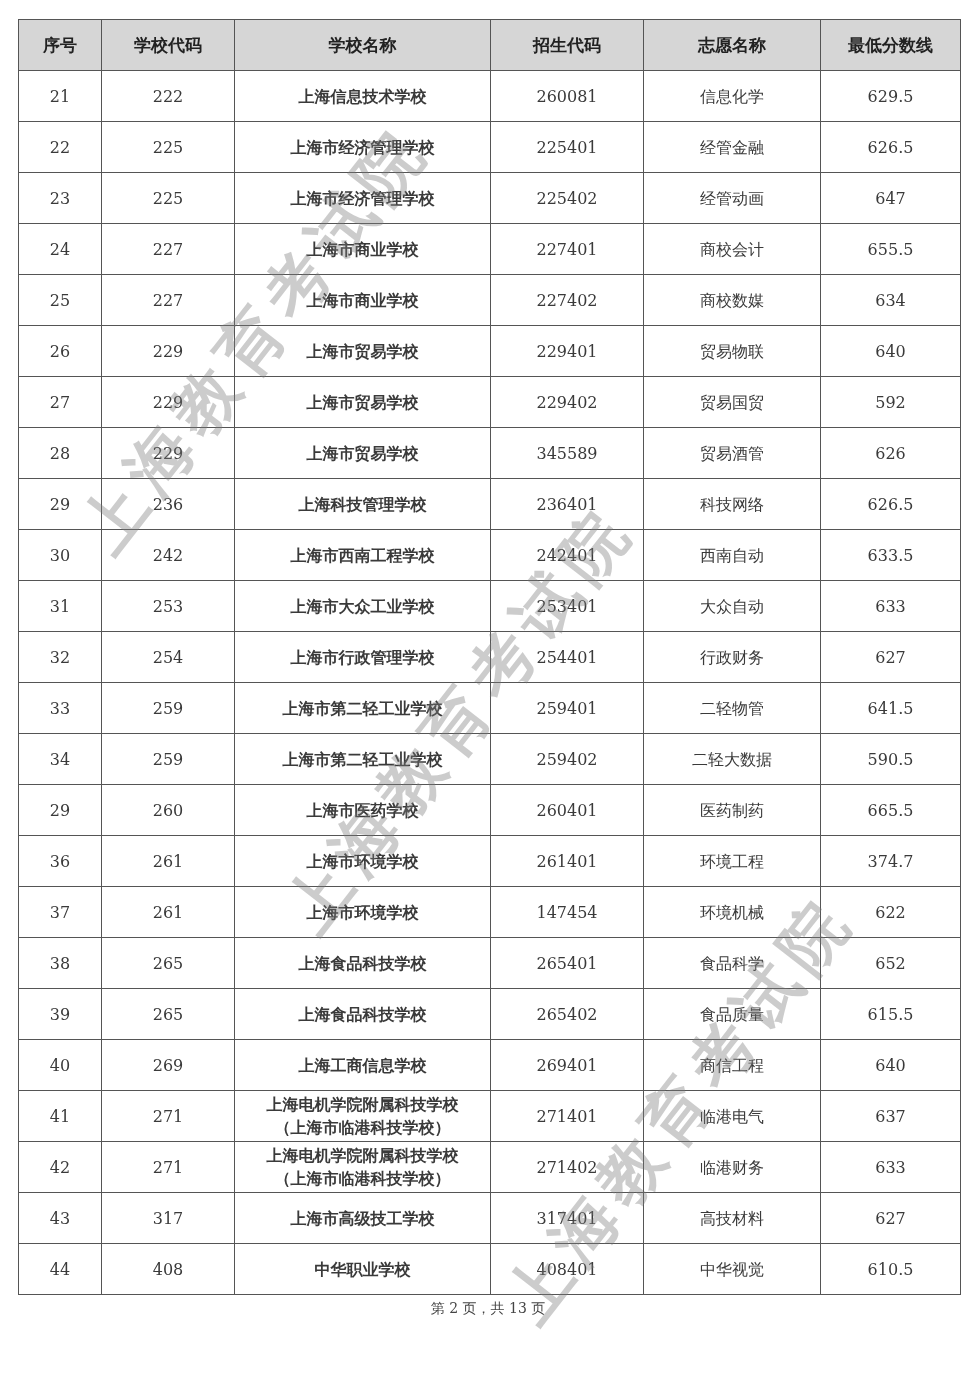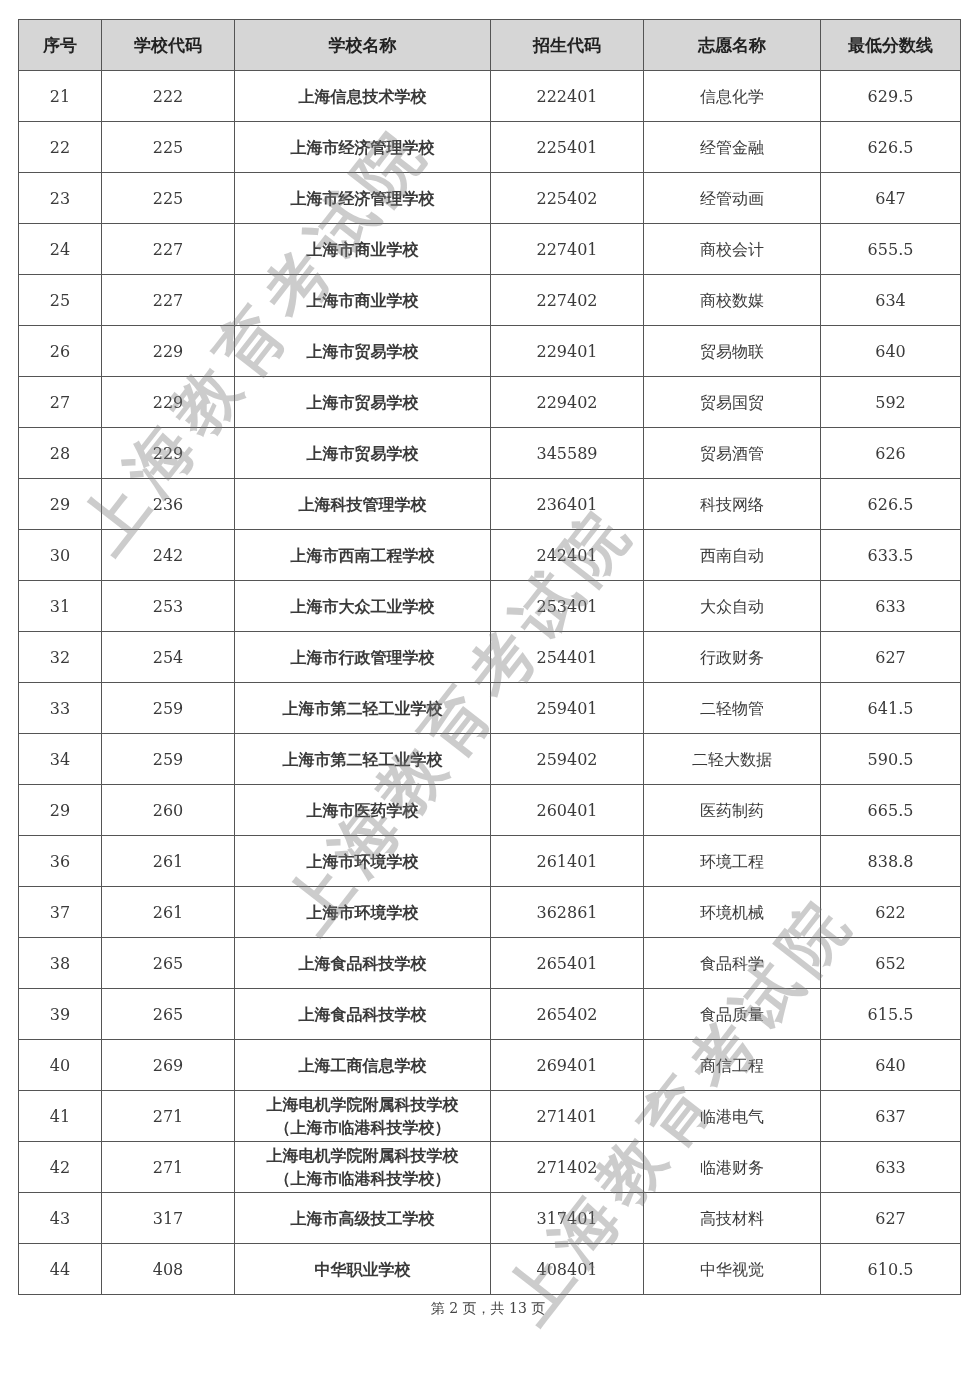--- a/index.html
+++ b/index.html
@@ -46,21 +46,21 @@
         <th>最低分数线</th>
       </tr>
     </thead>
     <tbody id="table-body">
         <tr>
           <td>21</td>
           <td>222</td>
           <td>
             <span class="name-line">上海信息技术学校</span>
           </td>
-          <td>222401</td>
+          <td>260081</td>
           <td>信息化学</td>
           <td>629.5</td>
         </tr>
         <tr>
           <td>22</td>
           <td>225</td>
           <td>
             <span class="name-line">上海市经济管理学校</span>
           </td>
           <td>225401</td>
@@ -198,29 +198,29 @@
           <td>665.5</td>
         </tr>
         <tr>
           <td>36</td>
           <td>261</td>
           <td>
             <span class="name-line">上海市环境学校</span>
           </td>
           <td>261401</td>
           <td>环境工程</td>
-          <td>838.8</td>
+          <td>374.7</td>
         </tr>
         <tr>
           <td>37</td>
           <td>261</td>
           <td>
             <span class="name-line">上海市环境学校</span>
           </td>
-          <td>362861</td>
+          <td>147454</td>
           <td>环境机械</td>
           <td>622</td>
         </tr>
         <tr>
           <td>38</td>
           <td>265</td>
           <td>
             <span class="name-line">上海食品科技学校</span>
           </td>
           <td>265401</td>

